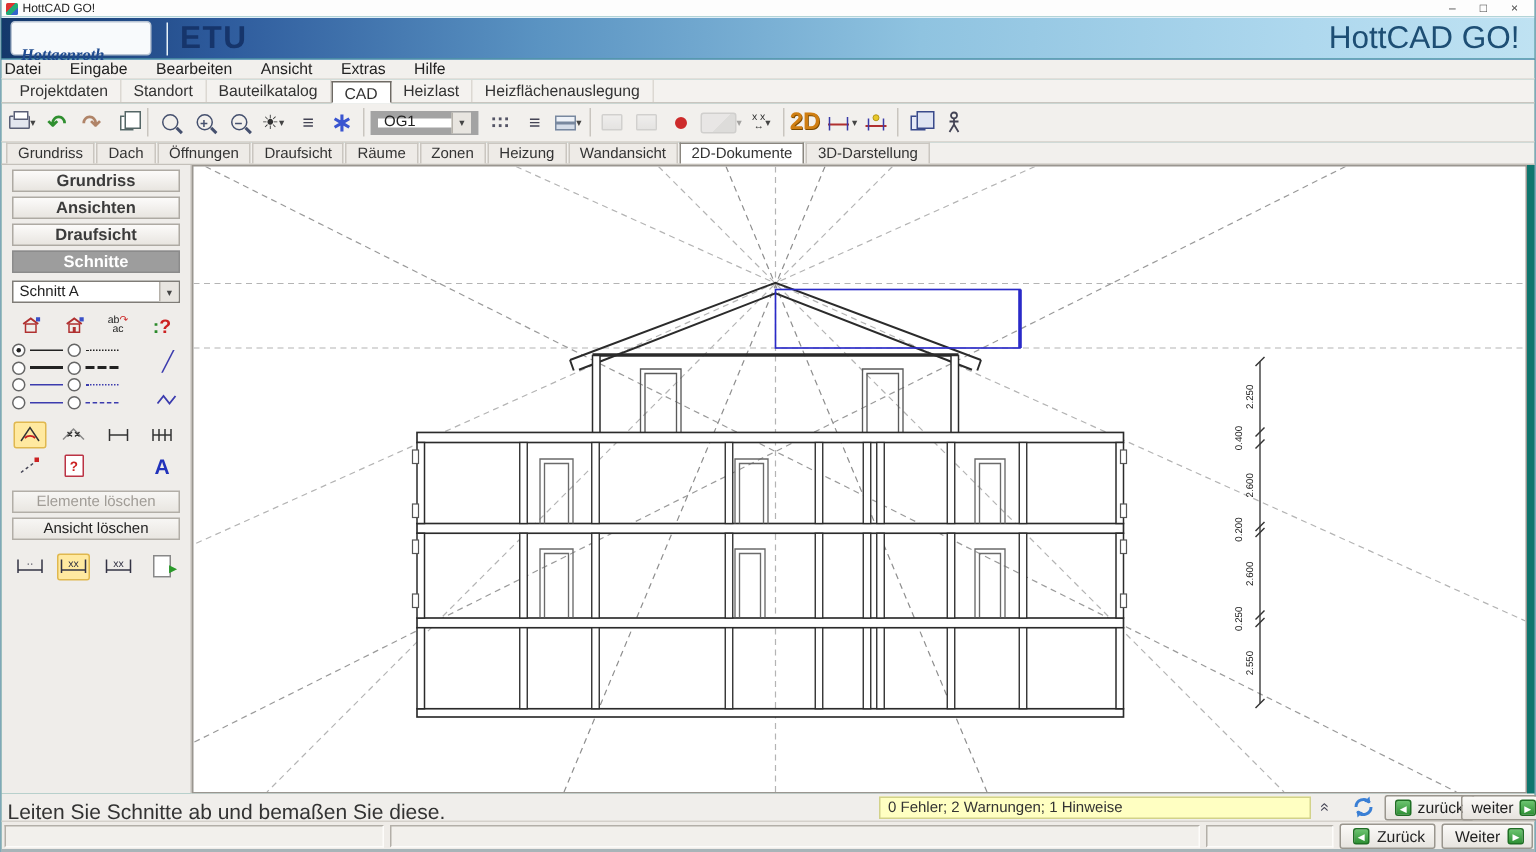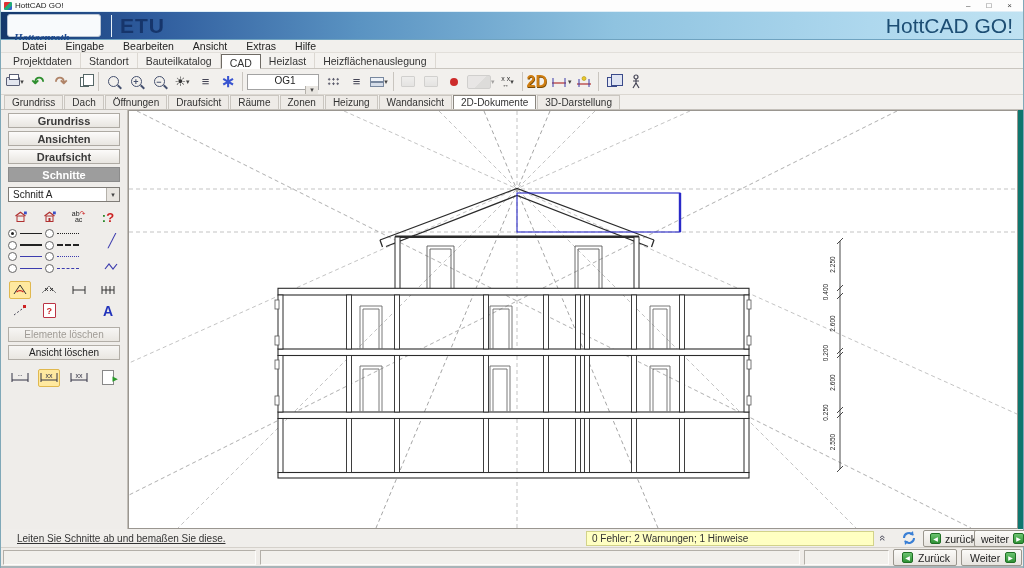--- a/index.html
+++ b/index.html
@@ -18,21 +18,21 @@
     background:linear-gradient(90deg,#14386b 0%,#2d5a9c 14%,#5a93c2 35%,#8fc3e0 60%,#aed8ee 85%,#bfe2f2 100%);
     border-top:1px solid #dfeef7; border-bottom:1px solid #6fa3c0; display:flex; align-items:center; }
   .logobox { margin-left:6px; width:94px; height:23px; background:#f8fafc; border:1px solid #b8c4d4; border-radius:3px; padding:2px 0 0 6px; line-height:9px; }
   .logobox .l1 { font-family:"Liberation Serif", serif; font-style:italic; font-weight:bold; font-size:11px; color:#1e4a8f;margin-top:16px; }
   .logobox .l2 { font-family:"Liberation Serif", serif; font-style:italic; font-weight:bold; font-size:9px; color:#1e4a8f; }
   .logodiv { width:1px; height:22px; background:#e8f2f8; margin:0 8px 0 10px; }
   .etu { font-size:21px; font-weight:bold; color:#16356b; letter-spacing:1px; }
   .apptitle { margin-left:auto; margin-right:10px; font-size:21px; color:#1d4e74; }
 
   
-  #menubar { position:absolute; left:0; top:40px; width:100%; height:13px; background:#f2f0ed; display:flex; align-items:center; gap:19px; padding-left:21px; font-size:10.5px; color:#222; border-bottom:1px solid #e2dfda; }
+  #menubar { position:absolute; left:0; top:40px; width:100%; height:13px; background:#f2f0ed; display:flex; align-items:center; gap:19px; padding-left:2px; font-size:10.5px; color:#222; border-bottom:1px solid #e2dfda; }
 
   
   #maintabs { position:absolute; left:0; top:53px; width:100%; height:16px; background:#f4f2ef; display:flex; align-items:flex-end; padding-left:4px; font-size:10.5px; color:#333; border-bottom:1px solid #c9c5bf; }
   #maintabs .tab { padding:2px 8px 2px 8px; border-right:1px solid #dcd8d2; height:15px; }
   #maintabs .tab.active { background:#fff; border:1px solid #6e6a64; border-bottom:1px solid #fff; margin-bottom:-1px; border-right:1px solid #6e6a64; }
 
   
   #toolbar { position:absolute; left:0; top:69px; width:100%; height:26px; background:#f2f0ed; border-bottom:1px solid #dbd7d1; display:flex; align-items:center; padding-left:4px; }
   .tgroup { display:flex; align-items:center; gap:3px; }
   .sep { width:1px; height:19px; background:#c9c5bf; margin:0 4px; }
@@ -43,21 +43,21 @@
   .printer::before { content:""; position:absolute; left:2px; top:-4px; width:8px; height:4px; background:#fff; border:1px solid #5a5f76; }
   .ic-undo { color:#2f8f2f; font-weight:bold; font-size:15px; }
   .ic-redo { color:#b08468; font-weight:bold; font-size:15px; }
   .dblsq { position:relative; width:9px; height:10px; border:1px solid #566; background:#fff; }
   .dblsq::after { content:""; position:absolute; left:2px; top:-4px; width:9px; height:10px; border:1px solid #566; background:#fff; }
   .mag { position:relative; width:11px; height:11px; border:1.5px solid #45506e; border-radius:50%; font-size:9px; font-weight:bold; color:#45506e; display:flex; align-items:center; justify-content:center; line-height:0; }
   .mag::after { content:""; position:absolute; width:5px; height:2px; background:#45506e; right:-4px; bottom:-2px; transform:rotate(45deg); }
   .ic-sun { color:#333; font-size:13px; }
   .ic-list { font-size:13px; color:#445; letter-spacing:-1px; }
   .ic-sparkle { color:#3a55d0; font-size:17px; font-weight:bold; }
-  .combo { width:72px; height:16px; background:#fff; border:1px solid #a3a3a3; display:flex; align-items:center; font-size:10px; color:#222; padding-left:4px;flex-direction:column; }
+  .combo { width:72px; height:16px; background:#fff; border:5px solid #a3a3a3; display:flex; align-items:center; font-size:10px; color:#222; padding-left:4px; }
   .combo .cbarrow { margin-left:auto; width:13px; height:14px; background:#e8e5e0; border-left:1px solid #b5b1aa; display:flex; align-items:center; justify-content:center; font-size:7px; color:#444; }
   .dots6 { width:13px; height:9px; background-image:radial-gradient(#556 1px, transparent 1.2px); background-size:4.3px 4.5px; }
   .layers { width:14px; height:5px; background:#d5dde9; border:1px solid #78889f; box-shadow:0 -5px 0 -1px #eef2f8, 0 -5px 0 0 #78889f; margin-top:5px; }
   .wallico { width:14px; height:11px; border:1px solid #aaa; background:linear-gradient(180deg,#ececec,#d5d5d5); border-radius:1px; }
   .reddot { width:6px; height:6px; border:4px solid #cd2b2b; border-radius:50%; background:#fff; }
   .imgicon { width:24px; height:14px; background:linear-gradient(135deg,#dcdcdc 55%,#c4c4c4 55%); border:1px solid #a8a8a8; border-radius:2px; }
   .stack { display:flex; flex-direction:column; align-items:center; line-height:6px; font-size:7px; color:#333; }
   .twod { font-weight:bold; font-size:16px; color:#cf7e12; text-shadow:.5px .5px 0 #7a4a00; }
   .cube { position:relative; width:10px; height:10px; border:1px solid #3a4a8a; background:#e7eaf6; margin-right:3px; }
   .cube::after { content:""; position:absolute; left:3px; top:-4px; width:10px; height:10px; border:1px solid #3a4a8a; background:#dfe4f2; }
@@ -96,21 +96,21 @@
   .texttool { color:#2233bb; font-weight:bold; font-size:14px; }
   .pageq { width:13px; height:15px; border:1px solid #b34; background:#fff; display:flex; align-items:center; justify-content:center; font-size:9px; font-weight:bold; color:#c22; border-radius:1px; }
   .exppage { position:relative; width:12px; height:15px; border:1px solid #888; background:#fff; }
   .exppage::after { content:"▶"; position:absolute; right:-5px; top:4px; font-size:7px; color:#2a9a2a; }
 
   
   #canvas { position:absolute; left:127px; top:110px; width:890px; height:419px; background:#fff; border:1px solid #9a9690; }
 
   
   #statusrow { position:absolute; left:0; top:529px; width:100%; height:19px; background:#f0eeeb; border-bottom:1px solid #d5d1cb; }
-  .stmsg { position:absolute; left:16px; top:4px; font-size:10px; color:#333;text-decoration:underline; }
+  .stmsg { position:absolute; left:4px; top:4px; font-size:14px; color:#333; }
   .valbox { position:absolute; left:585px; top:2px; width:288px; height:15px; background:#ffffc2; border:1px solid #d2d28a; font-size:10px; color:#333; display:flex; align-items:center; padding-left:5px; }
   .collapse { position:absolute; left:879px; top:3px; font-size:11px; color:#445; transform:rotate(90deg); }
   .refresh { position:absolute; left:900px; top:1px; }
   .sbtn { position:absolute; top:1px; height:17px; background:linear-gradient(180deg,#fbfaf8,#e7e4df); border:1px solid #9a968e; border-radius:2px; display:flex; align-items:center; gap:4px; padding:0 6px; font-size:10.5px; color:#222; }
   .garr { width:11px; height:11px; border-radius:2px; background:linear-gradient(180deg,#6cc470,#2f9135); border:1px solid #1f6f24; color:#fff; font-size:6px; display:flex; align-items:center; justify-content:center; flex:none; }
 
   
   #bottombar { position:absolute; left:0; top:548px; width:100%; height:20px; background:#efece8; border-bottom:2px solid #a8b4b8; }
   .sunken { position:absolute; top:2px; height:15px; border:1px solid; border-color:#b3afa8 #fdfcfa #fdfcfa #b3afa8; background:#f2f0ec; }
   .bbtn { position:absolute; top:1px; height:17px; background:linear-gradient(180deg,#fbfaf8,#e7e4df); border:1px solid #9a968e; border-radius:2px; display:flex; align-items:center; gap:5px; padding:0 8px; font-size:10.5px; color:#222; }

